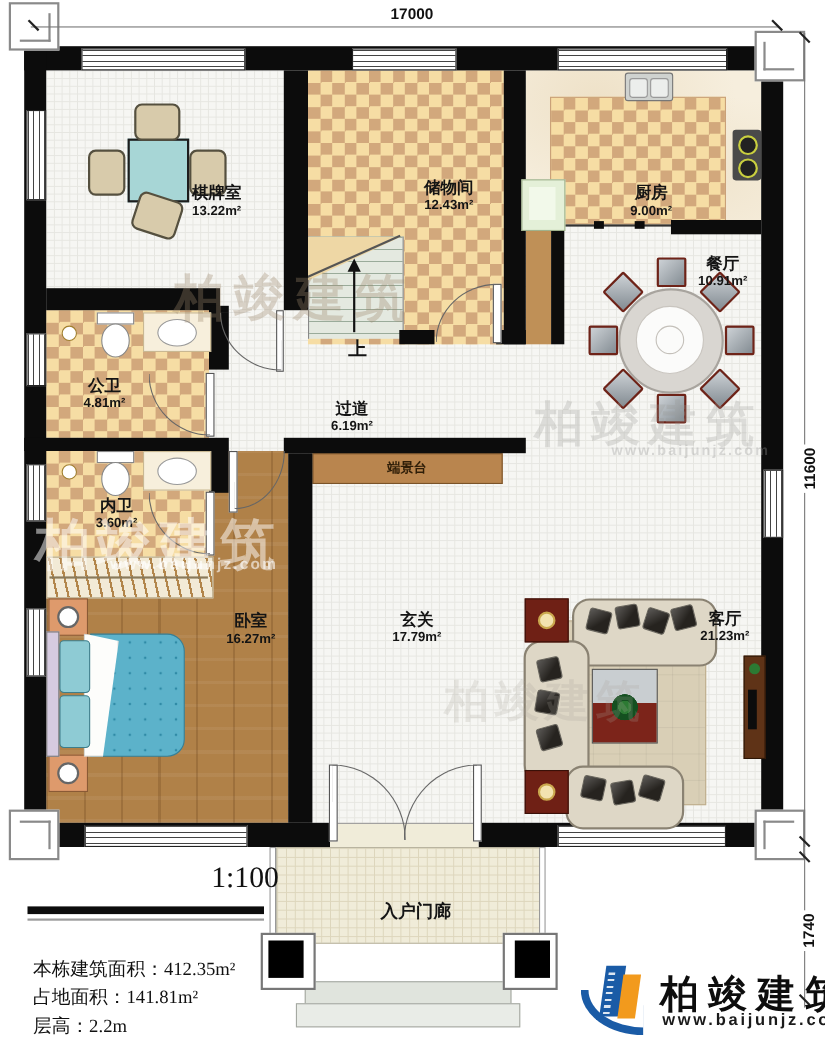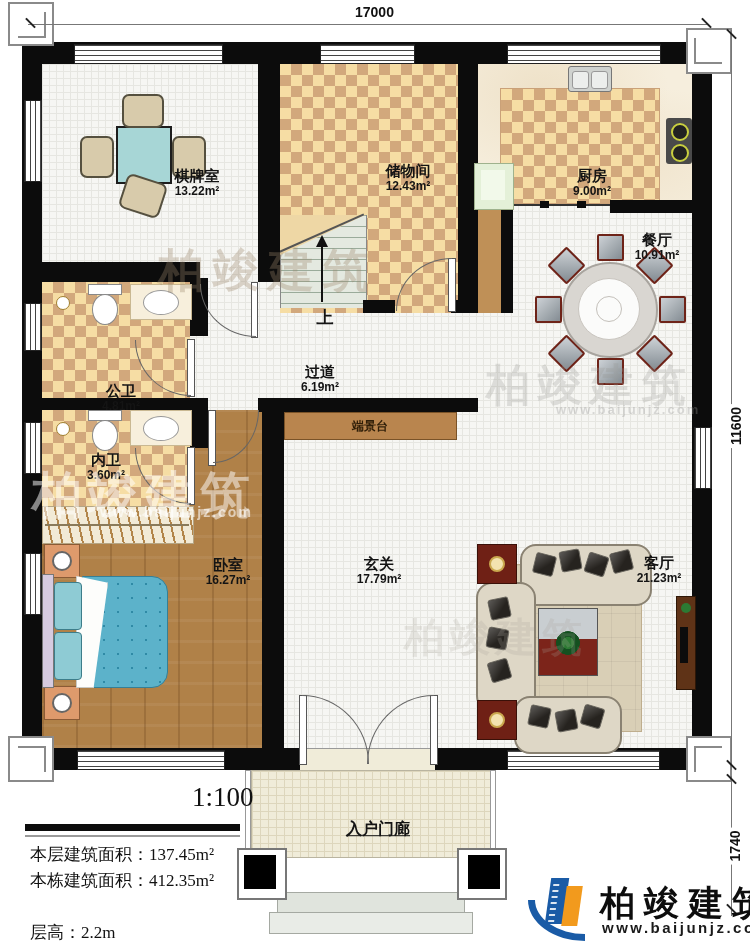--- a/index.html
+++ b/index.html
@@ -244,21 +244,21 @@
     <span class="ar">12.43m²</span>
   </div>
   <div class="abs rlabel" style="left:592px;top:183px;">
     <span class="nm">厨房</span>
     <span class="ar">9.00m²</span>
   </div>
   <div class="abs rlabel" style="left:657px;top:247px;">
     <span class="nm">餐厅</span>
     <span class="ar">10.91m²</span>
   </div>
-  <div class="abs rlabel" style="left:121px;top:358px;margin-top:40px;">
+  <div class="abs rlabel" style="left:95px;top:358px;">
     <span class="nm">公卫</span>
     <span class="ar">4.81m²</span>
   </div>
   <div class="abs rlabel" style="left:320px;top:379px;">
     <span class="nm">过道</span>
     <span class="ar">6.19m²</span>
   </div>
   <div class="abs rlabel" style="left:106px;top:467px;">
     <span class="nm">内卫</span>
     <span class="ar">3.60m²</span>
@@ -286,21 +286,21 @@
   <div class="abs wm" style="left:32px;top:462px;font-size:50px;letter-spacing:6px;color:rgba(255,255,255,0.5);">柏竣建筑</div>
   <div class="abs wm" style="left:100px;top:504px;font-size:14px;letter-spacing:2px;color:rgba(255,255,255,0.6);">www.baijunjz.com</div>
   <div class="abs wm" style="left:486px;top:356px;font-size:44px;letter-spacing:8px;color:rgba(150,150,148,0.27);">柏竣建筑</div>
   <div class="abs wm" style="left:556px;top:402px;font-size:13px;letter-spacing:2px;color:rgba(150,150,148,0.33);">www.baijunjz.com</div>
   <div class="abs wm" style="left:404px;top:610px;font-size:40px;letter-spacing:6px;color:rgba(170,165,155,0.22);">柏竣建筑</div>
 
   <div class="abs porchfloor" style="left:251px;top:770px;width:238px;height:86px;"></div>
   <div class="abs" style="left:245px;top:770px;width:4px;height:90px;background:#fff;border:1px solid #999;"></div>
   <div class="abs" style="left:490px;top:770px;width:4px;height:90px;background:#fff;border:1px solid #999;"></div>
   <div class="abs rlabel" style="left:378px;top:829px;">
-    <span style="font-size:16px;text-decoration:underline;">入户门廊</span>
+    <span style="font-size:16px;">入户门廊</span>
   </div>
   <div class="abs" style="left:277px;top:892px;width:186px;height:20px;background:#e0e4dd;border:1px solid #a5a9a2;"></div>
   <div class="abs" style="left:269px;top:912px;width:202px;height:20px;background:#e9ece7;border:1px solid #a5a9a2;"></div>
   <div class="abs" style="left:237px;top:848px;width:46px;height:48px;background:#fff;border:2px solid #777;">
     <div class="abs" style="left:5px;top:5px;width:32px;height:34px;background:#000;"></div>
   </div>
   <div class="abs" style="left:457px;top:848px;width:46px;height:48px;background:#fff;border:2px solid #777;">
     <div class="abs" style="left:9px;top:5px;width:32px;height:34px;background:#000;"></div>
   </div>
 
@@ -328,25 +328,25 @@
   <div class="abs dimtxt" style="left:714px;top:418px;transform:rotate(-90deg);transform-origin:center;">11600</div>
 
   <div class="abs dimline" style="left:731px;top:776px;width:1px;height:140px;"></div>
   <div class="abs tick" style="left:725px;top:778px;"></div>
   <div class="abs tick" style="left:725px;top:908px;"></div>
   <div class="abs dimtxt" style="left:716px;top:838px;transform:rotate(-90deg);transform-origin:center;">1740</div>
 
   <div class="abs tb-scale" style="left:192px;top:782px;">1:100</div>
   <div class="abs" style="left:25px;top:824px;width:215px;height:7px;background:#0c0c0c;"></div>
   <div class="abs" style="left:25px;top:835px;width:215px;height:2px;background:#9a9a9a;"></div>
-  <div class="abs tb-row" style="left:30px;top:843px;">
-    <span>本层建筑面积：</span><span>137.45m²</span>
-  </div>
   <div class="abs tb-row" style="left:30px;top:869px;">
     <span>本栋建筑面积：</span><span>412.35m²</span>
+  </div>
+  <div class="abs tb-row" style="left:30px;top:895px;">
+    <span>占地面积：</span><span>141.81m²</span>
   </div>
   <div class="abs tb-row" style="left:30px;top:921px;">
     <span>层高：</span><span>2.2m</span>
   </div>
 
   <div class="abs" style="left:528px;top:876px;width:64px;height:64px;">
     <div class="abs" style="left:20px;top:2px;width:18px;height:46px;background:#1a5ba6;transform:skewX(-8deg);
          background-image:repeating-linear-gradient(to bottom,rgba(255,255,255,.85) 0 2px,transparent 2px 6px);background-size:6px 100%;background-repeat:no-repeat;background-position:3px 6px;"></div>
     <div class="abs" style="left:36px;top:10px;width:16px;height:40px;background:#f29a1d;transform:skewX(-8deg);"></div>
     <div class="abs" style="left:0px;top:24px;width:50px;height:34px;border-bottom:7px solid #1a5ba6;border-left:7px solid #1a5ba6;border-radius:0 0 0 100%;"></div>

